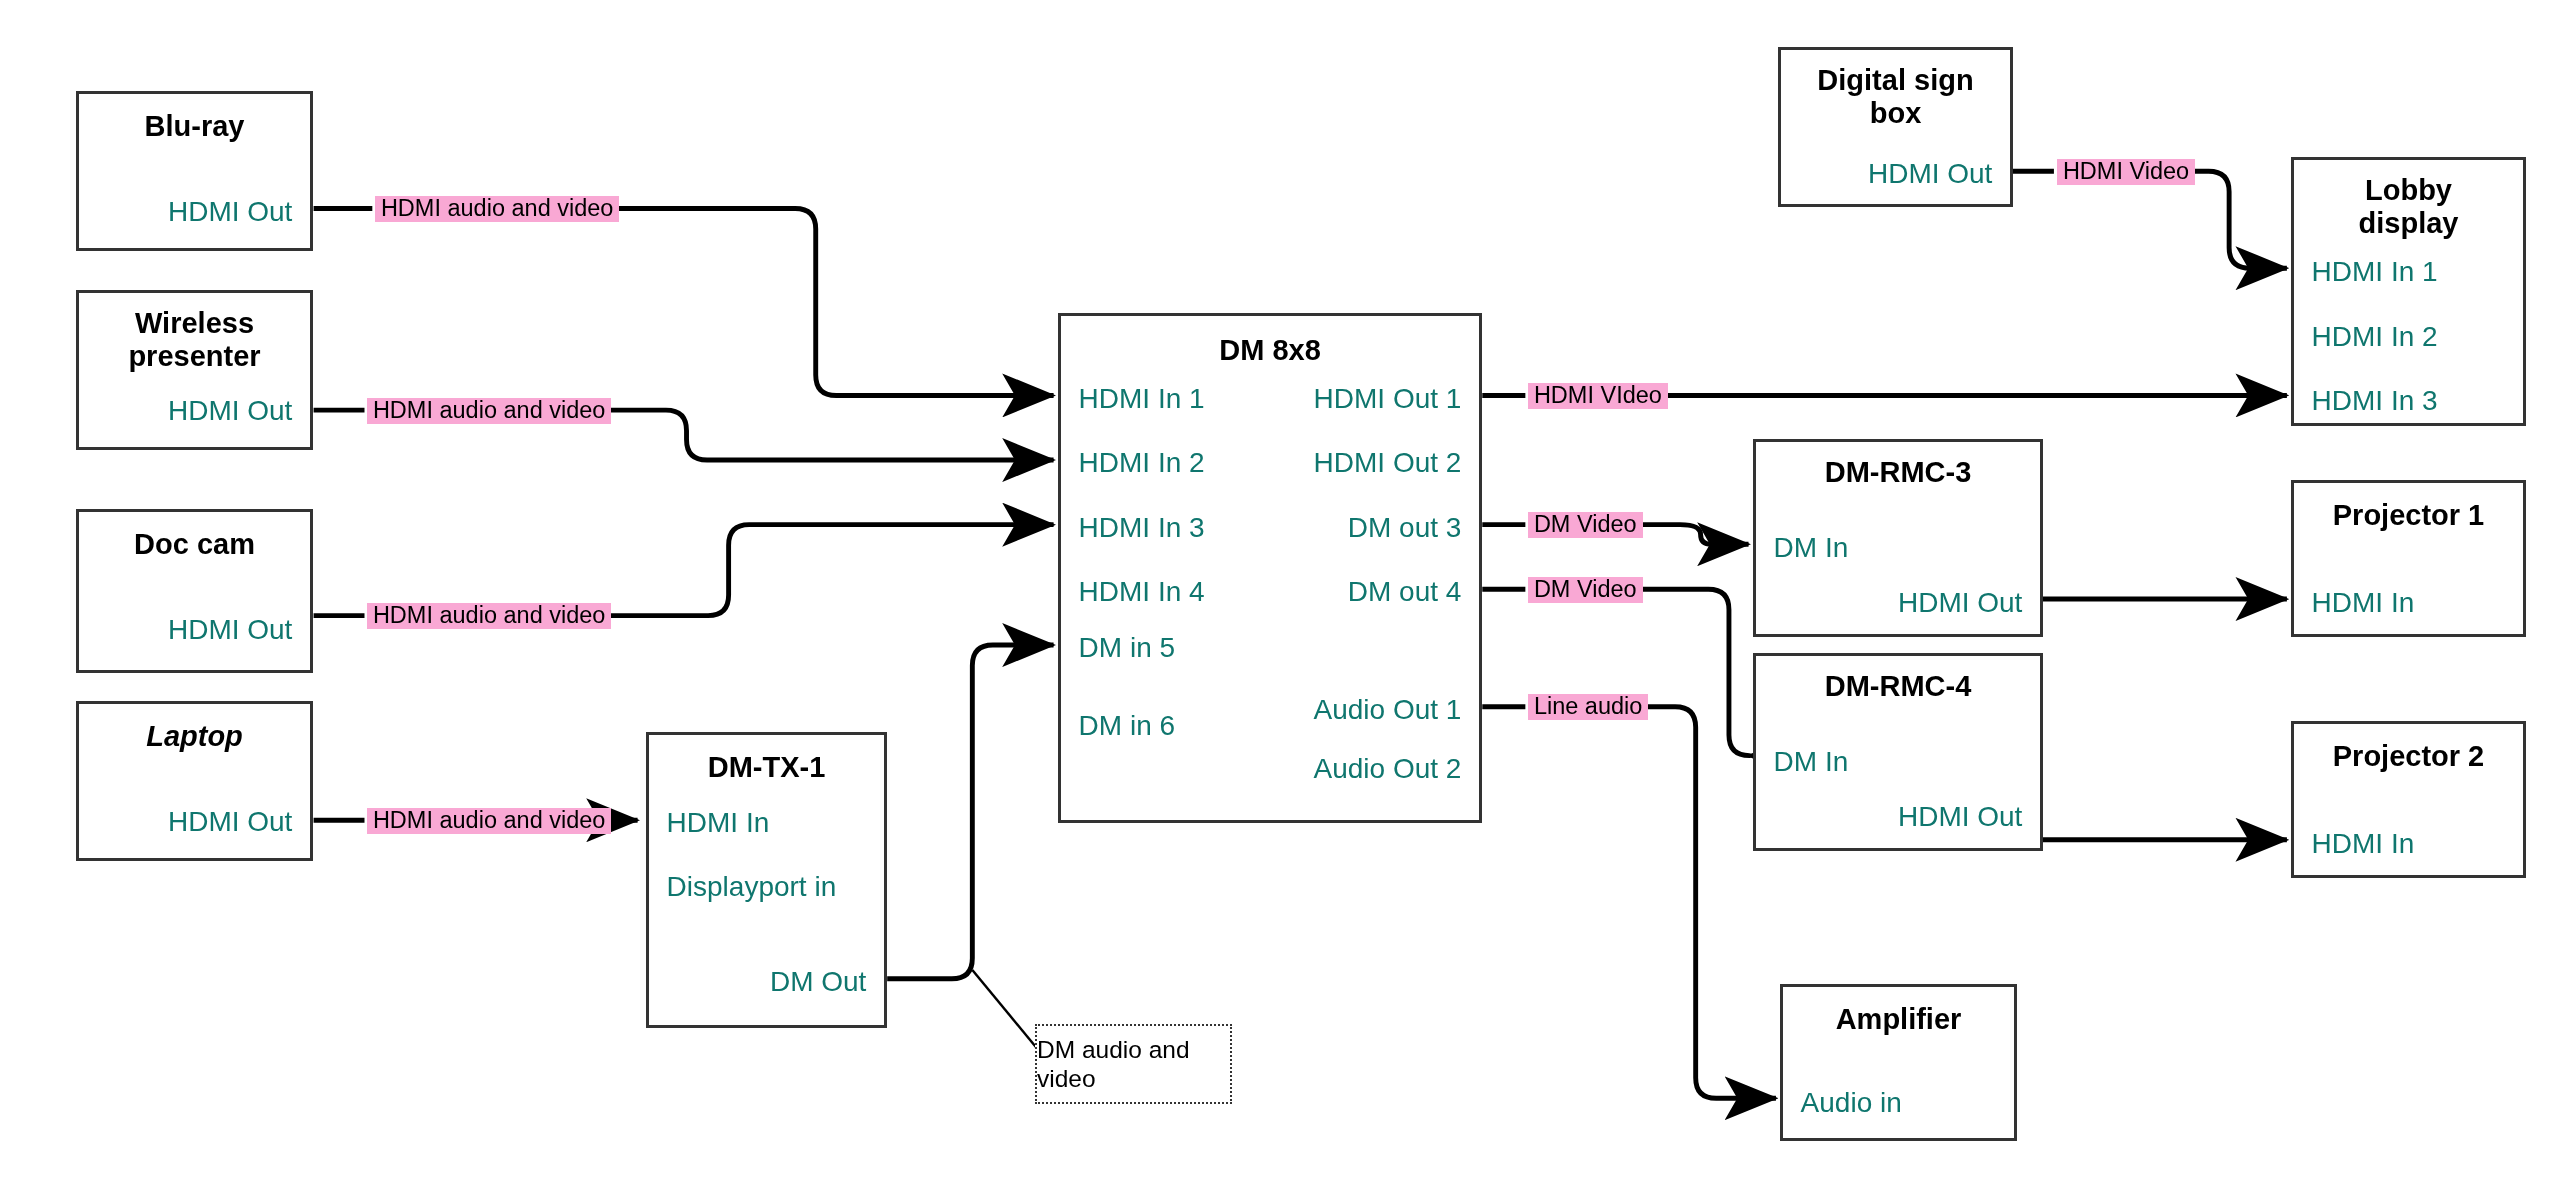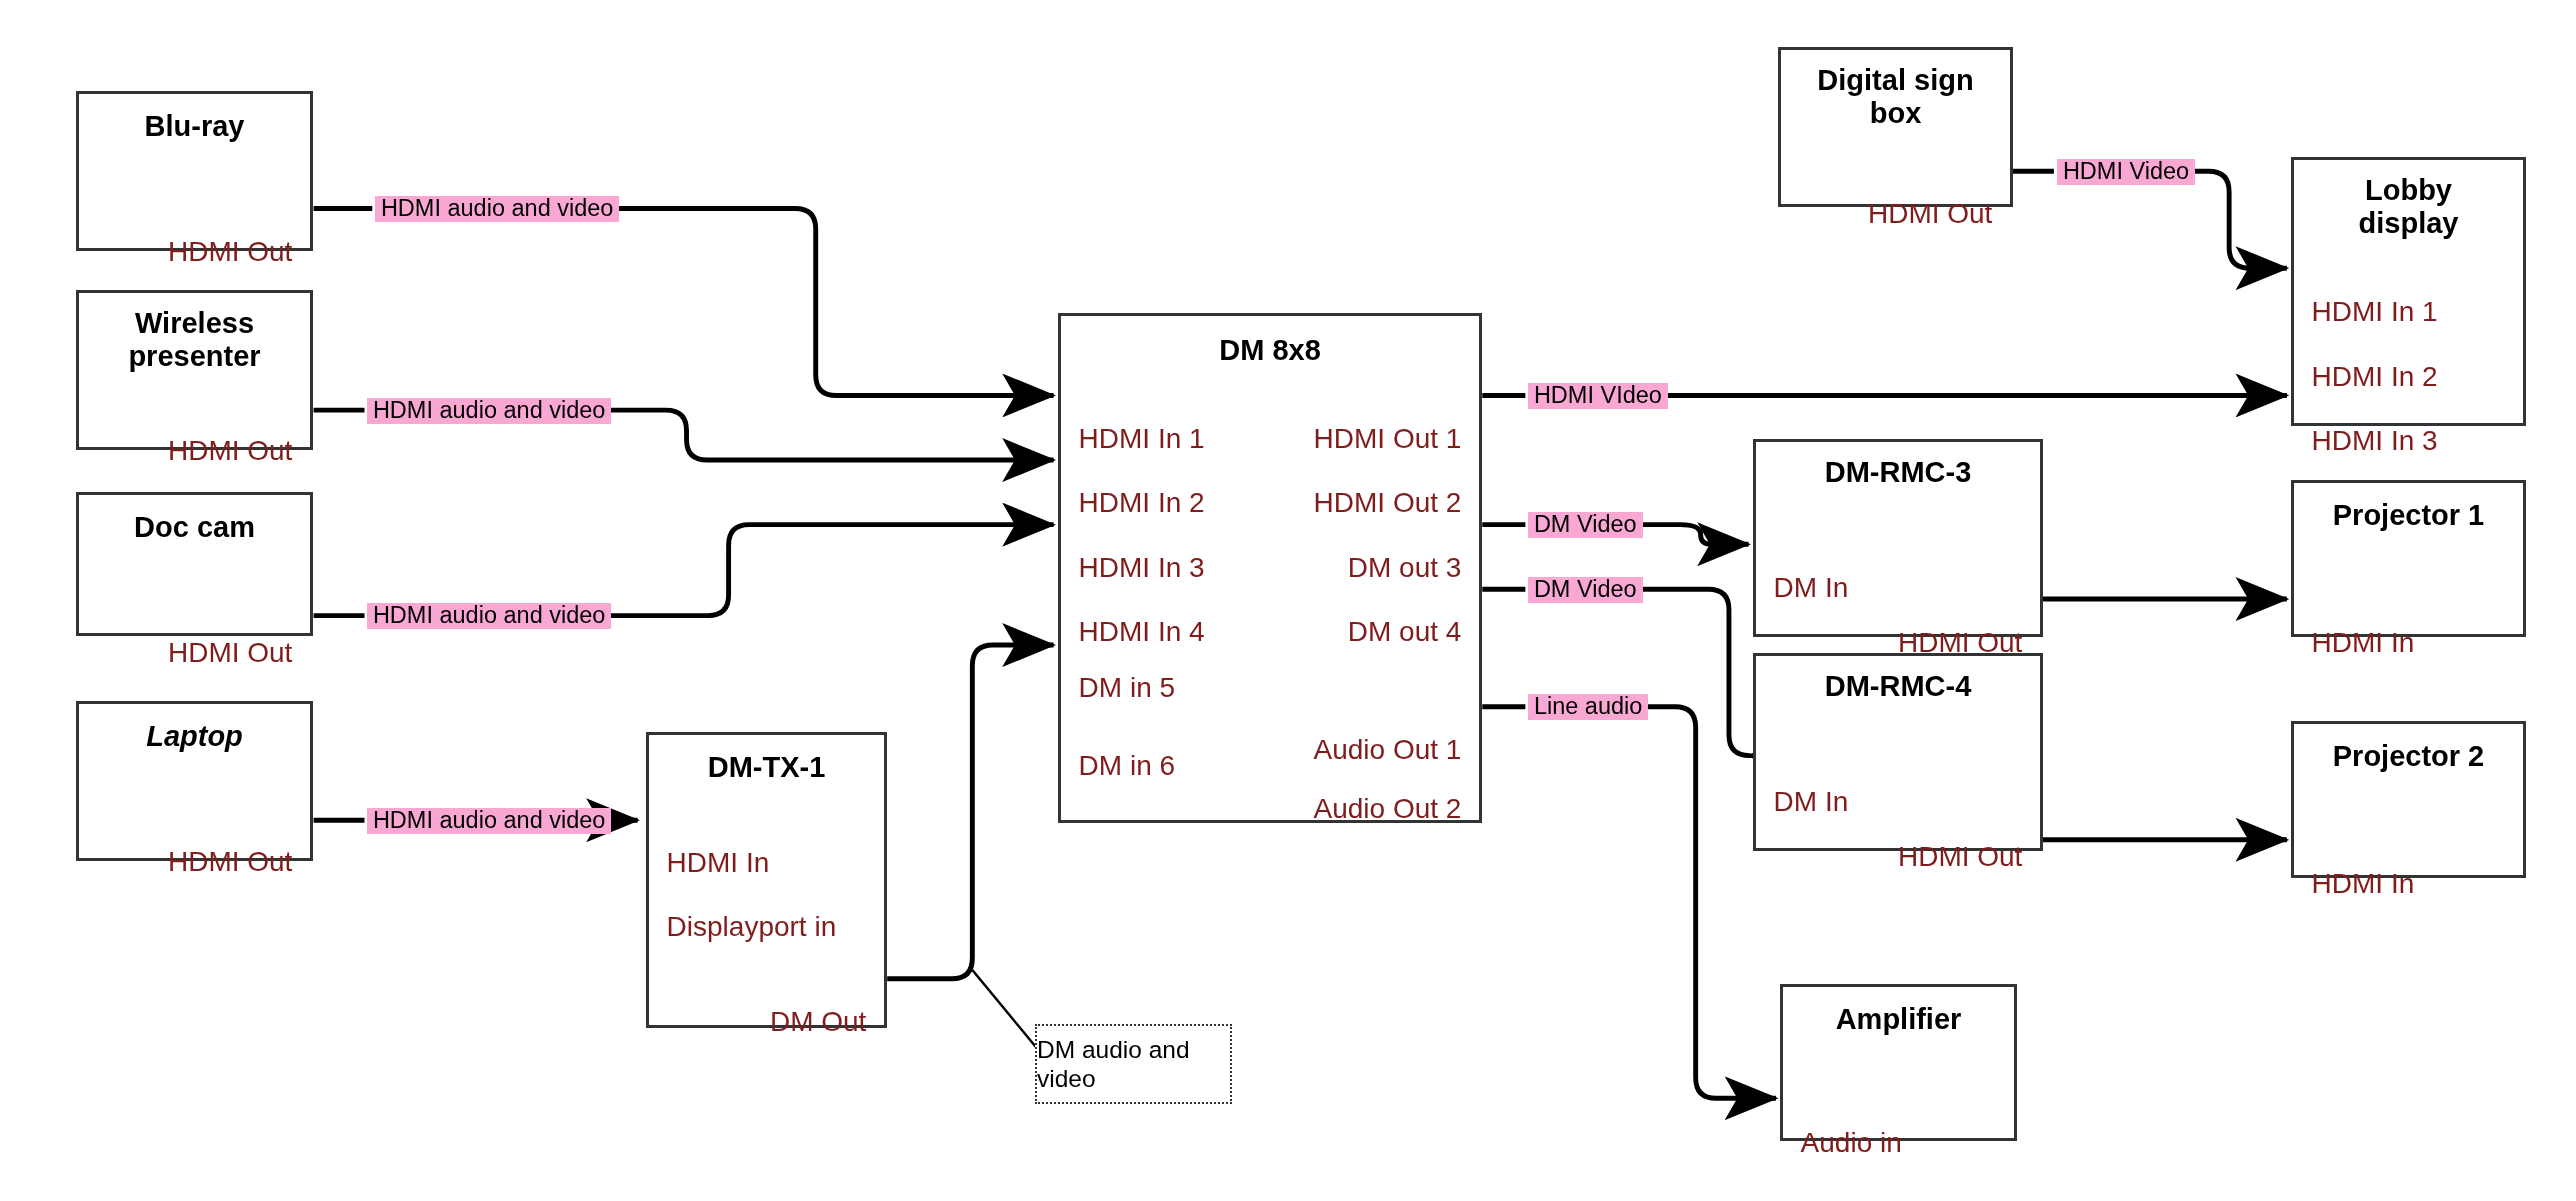--- a/index.html
+++ b/index.html
@@ -1,21 +1,21 @@
 <!DOCTYPE html>
 <html><head>
 <meta charset="utf-8">
 <style>
   html,body{margin:0;padding:0;background:#ffffff;}
   body{font-family:"Liberation Sans",sans-serif;}
   #stage{position:relative;width:2576px;height:1201px;background:#ffffff;overflow:hidden;}
   #wires{position:absolute;left:0;top:0;width:2576px;height:1201px;}
   .node{position:absolute;box-sizing:border-box;background:#ffffff;border:3.9px solid #333333;}
   .node .title{position:absolute;left:0;right:0;text-align:center;font-weight:bold;font-size:29px;color:#000;line-height:33px;}
-  .port{position:absolute;font-size:28px;color:#7f1d1d;white-space:nowrap;line-height:31px;margin-top:40px;}
+  .port{position:absolute;font-size:28px;color:#0f766e;white-space:nowrap;line-height:31px;}
   .port.l{left:17.6px;text-align:left;}
   .port.r{right:17.6px;text-align:right;}
   .edge-label{position:absolute;font-size:23.5px;color:#000;white-space:nowrap;background:#f9a8d4;padding:0 5.9px;line-height:25.5px;}
   .callout{position:absolute;box-sizing:border-box;border:2.9px dotted #333333;background:#ffffff;
            font-size:24.5px;color:#000;text-align:left;display:flex;align-items:center;justify-content:center;line-height:29px;}
 </style>
 </head>
 <body>
 
 <div id="stage">
@@ -59,21 +59,21 @@
   <div class="node" style="left:76px;top:91px;width:237px;height:160px;">
     <div class="title" style="top:15.7px;">Blu-ray</div>
     <div class="port r" style="top:102px;">HDMI Out</div>
   </div>
 
   <div class="node" style="left:76px;top:290px;width:237px;height:160px;">
     <div class="title" style="top:13.7px;left:21.5px;right:21.5px;">Wireless presenter</div>
     <div class="port r" style="top:102px;">HDMI Out</div>
   </div>
 
-  <div class="node" style="left:76px;top:492px;width:237px;height:144px;">
+  <div class="node" style="left:76px;top:509px;width:237px;height:164px;">
     <div class="title" style="top:15.7px;">Doc cam</div>
     <div class="port r" style="top:102px;">HDMI Out</div>
   </div>
 
   <div class="node" style="left:76px;top:701px;width:237px;height:160px;">
     <div class="title" style="top:15.7px;font-style:italic;">Laptop</div>
     <div class="port r" style="top:102px;">HDMI Out</div>
   </div>
 
   <div class="node" style="left:646px;top:732px;width:241px;height:296px;">

